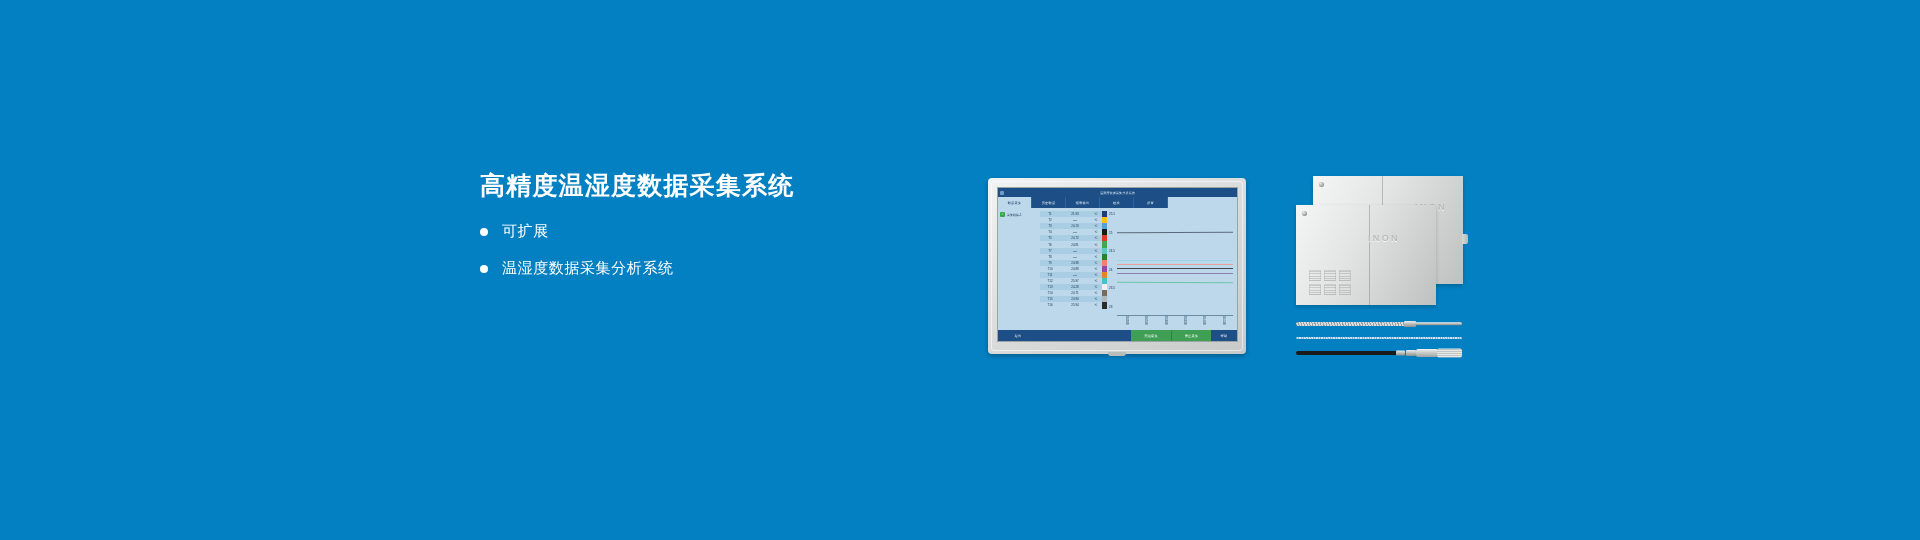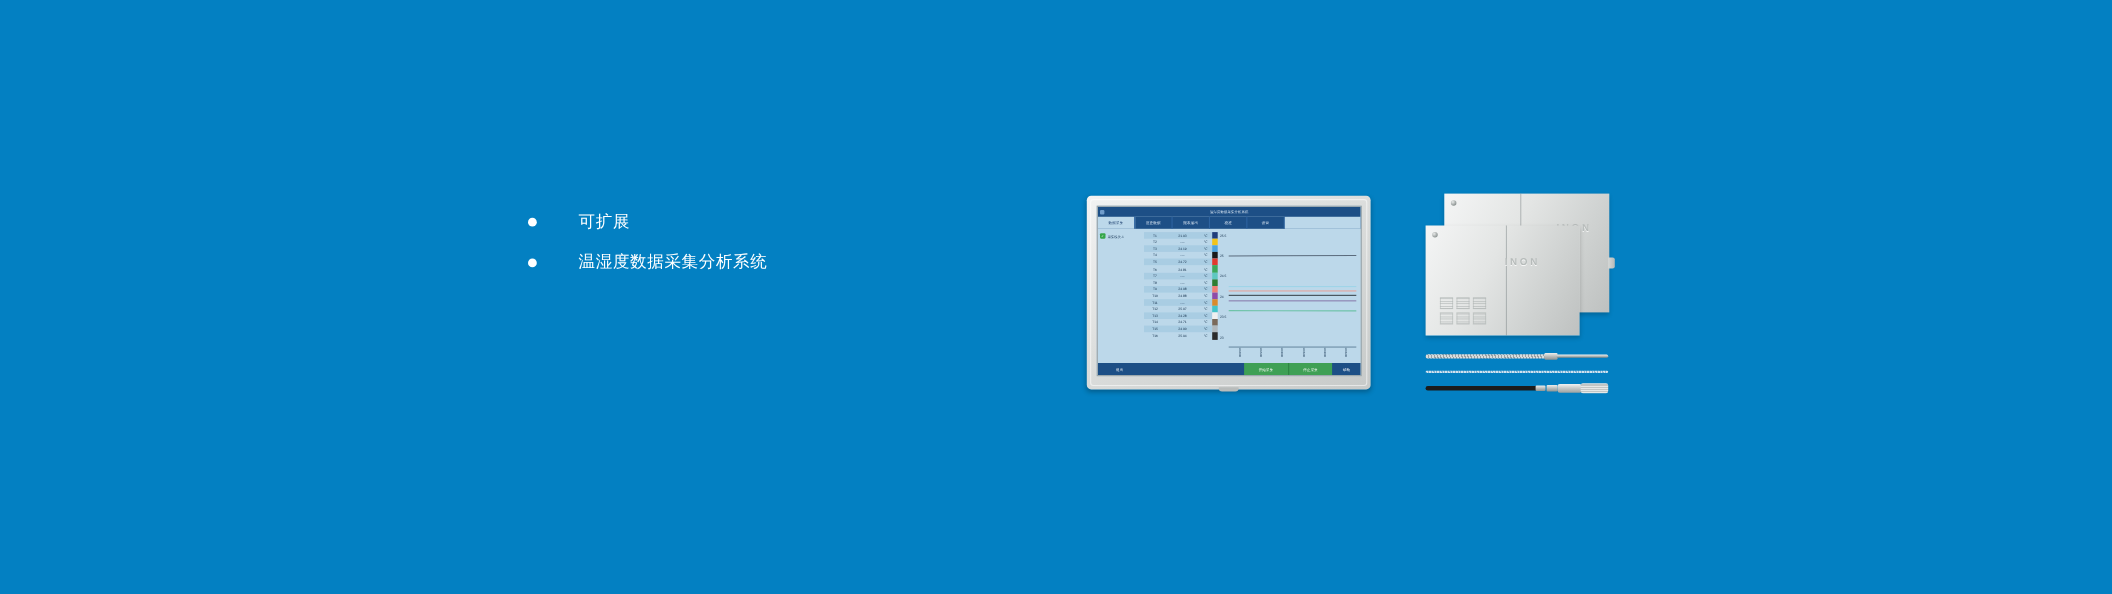--- a/index.html
+++ b/index.html
@@ -24,21 +24,20 @@
   }
   #subhead{
     margin-top:17px; font-size:15px; font-weight:normal;
     letter-spacing:.4px; white-space:nowrap; color:#f2f9fd;
   }
   #features{ margin-top:22px; list-style:none; }
   #features li{
     display:flex; align-items:center;
     margin-bottom:18px; font-size:15px; letter-spacing:.6px;
     color:#ffffff;
-    gap:24px;
   }
   .bullet-dot{
     width:8px; height:8px; border-radius:50%;
     background:#ffffff; margin-right:14px; flex:0 0 8px;
   }
 
   
   #tablet{
     position:absolute; left:988px; top:178px;
     width:258px; height:176px;
@@ -186,20 +185,21 @@
     background:linear-gradient(to bottom,#eceeed,#b9bdbc 50%,#8e9392);
     border-radius:1px;
   }
 </style>
 </head>
 <body>
 
 <div id="banner">
 
   <div id="copy">
+    <div id="headline">高精度温湿度数据采集系统</div>
     <ul id="features">
       <li>
         <span class="bullet-dot"></span>
         <span>可扩展</span>
       </li>
       <li>
         <span class="bullet-dot"></span>
         <span>温湿度数据采集分析系统</span>
       </li>
     </ul>

